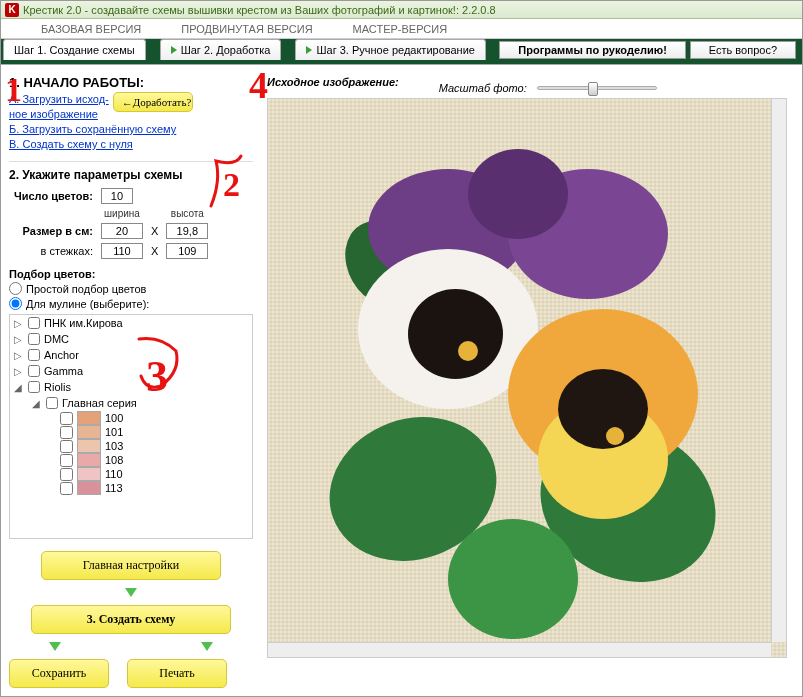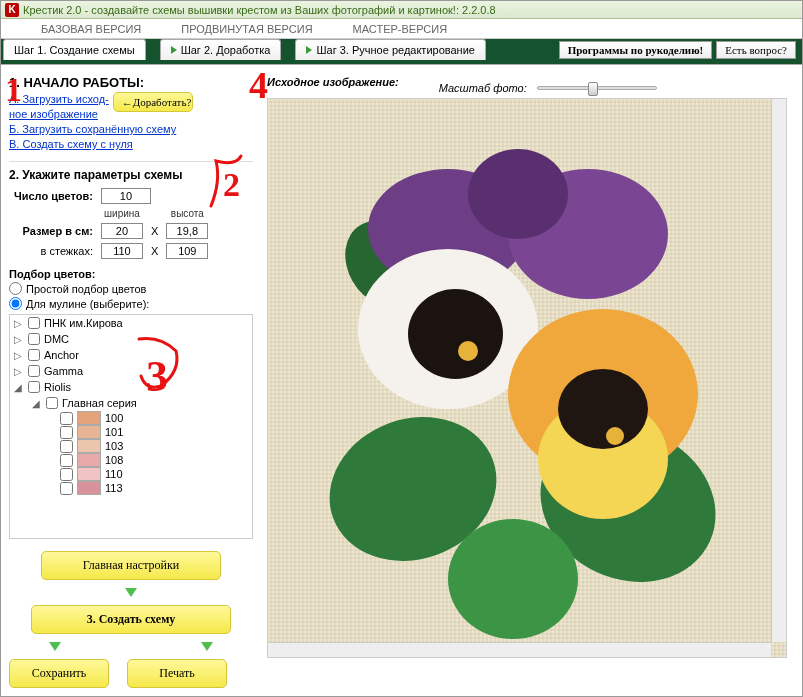--- a/index.html
+++ b/index.html
@@ -5,21 +5,21 @@
   * { box-sizing: border-box; margin: 0; padding: 0; font-family: Tahoma, Arial, sans-serif; font-size: 11px; }
   body { background: #fff; width: 803px; height: 697px; overflow: hidden; position: relative; border: 1px solid #999; }
   .titlebar { background: linear-gradient(#eaf4e0,#dce9cf); height: 18px; line-height: 18px; padding-left: 4px; color: #3a6a1a; font-size: 11px; border-bottom: 1px solid #aac090; display: flex; align-items: center; gap: 4px; }
   .titlebar-icon { width: 14px; height: 14px; background: #b00; color: #fff; font-weight: bold; font-size: 10px; text-align: center; line-height: 14px; border-radius: 2px; }
   .menubar { height: 20px; display: flex; gap: 40px; padding-left: 40px; align-items: center; color: #666; font-size: 10px; border-bottom: 1px solid #ccc; }
   .tabrow { display: flex; height: 26px; align-items: flex-start; gap: 14px; padding-left: 2px; background: #14532d; border-bottom: 1px solid #aaa; position: relative; }
   .tab { background: linear-gradient(#fff,#f0f0f0); border: 1px solid #aaa; border-bottom: none; padding: 4px 10px; font-size: 11px; border-radius: 3px 3px 0 0; position: relative; display: flex; align-items: center; gap: 4px; }
   .tab.active { background: #fff; font-weight: normal; }
   .tab-arrow { width: 0; height: 0; border-top: 4px solid transparent; border-bottom: 4px solid transparent; border-left: 6px solid #3a9b3a; }
   .tab-right-buttons { position: absolute; right: 6px; top: 2px; display: flex; gap: 4px; }
-  .rbtn { background: linear-gradient(#fff,#eee); border: 1px solid #999; padding: 2px 8px; font-size: 11px; font-family: Liberation Serif, serif; }
+  .rbtn { background: linear-gradient(#fff,#eee); border: 1px solid #999; padding: 2px 18px; font-size: 11px; }
   .rbtn.bold { font-weight: bold; }
   .main { display: flex; height: calc(100% - 64px); }
   .leftpanel { width: 260px; padding: 6px 8px; overflow: hidden; position: relative; }
   .rightpanel { flex: 1; padding: 4px 6px; position: relative; }
   .section-hdr { font-weight: bold; font-size: 13px; margin: 4px 0 2px; }
   .linklist a { color: #0033cc; text-decoration: underline; font-size: 11px; display: block; line-height: 15px; }
   .yellowbtn { background: linear-gradient(#fff89a,#f5e94a); border: 1px solid #d4c73a; border-radius: 5px; padding: 6px 14px; font-size: 12px; text-align: center; cursor: pointer; font-family: Liberation Serif, serif; }
   .yellowbtn.small { padding: 3px 8px; font-size: 11px; }
   .smalltable { margin-top: 3px; }
   .smalltable td { padding: 1px 3px; font-size: 11px; vertical-align: middle; }
@@ -103,21 +103,21 @@
     </div>
 
     <div style="height:10px;border-bottom:1px solid #ddd;margin-bottom:6px;"></div>
 
     <div class="section-hdr" style="font-size:12px;">2. Укажите параметры схемы</div>
 
     <table class="smalltable">
       <tbody>
           <tr>
         <td style="font-weight:bold;">Число цветов:</td>
-        <td colspan="3"><input type="text" style="width: 50px;" value="10"></td>
+        <td colspan="3"><input type="text" style="width: 32px;" value="10"></td>
       </tr>
       <tr>
         <td></td>
         <td class="lblhead">ширина</td>
         <td></td>
         <td class="lblhead">высота</td>
       </tr>
       <tr>
         <td style="font-weight:bold;text-align:right;">Размер в см:</td>
         <td><input type="text" value="20" style=""></td>

